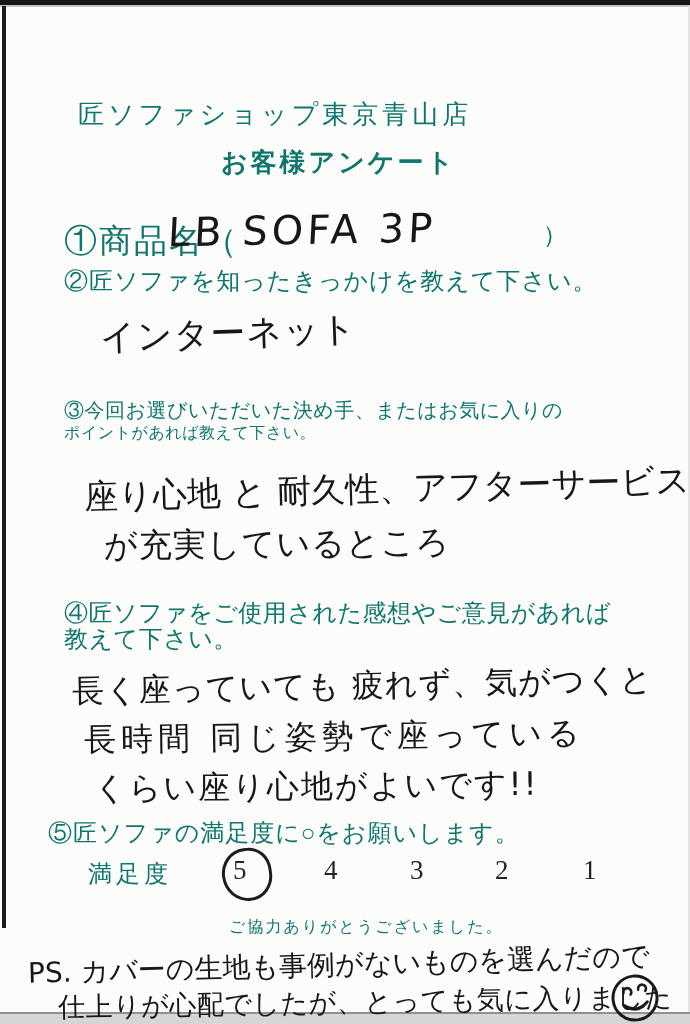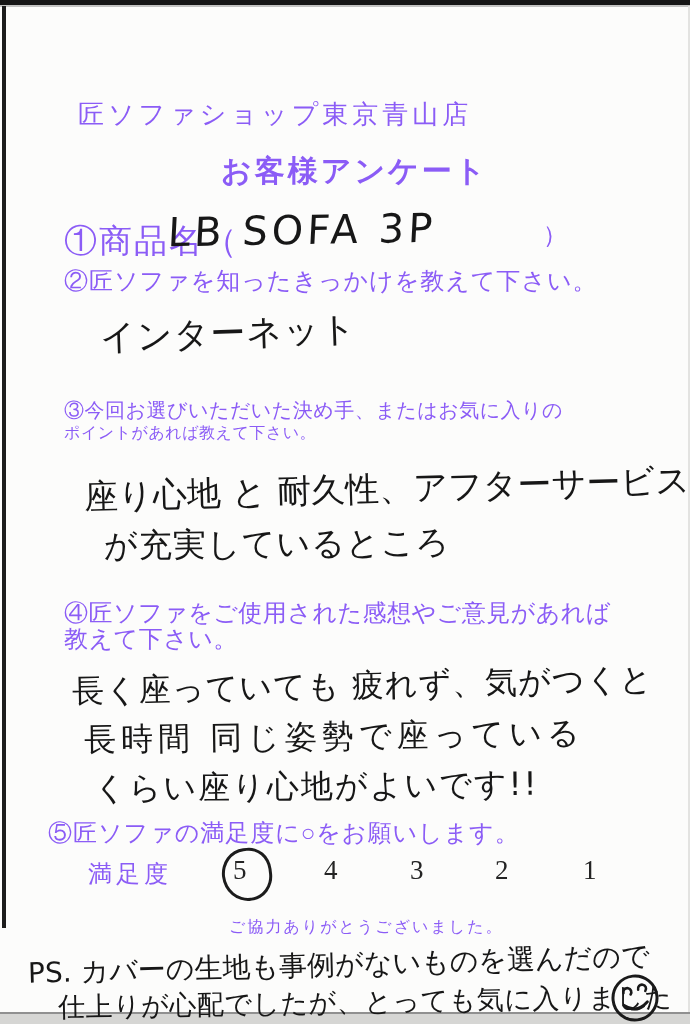--- a/index.html
+++ b/index.html
@@ -14,23 +14,23 @@
   }
   
   .edge-top    { position: absolute; left: 0; top: 0; width: 690px; height: 5px; background: #161616; }
   .edge-top2   { position: absolute; left: 0; top: 5px; width: 690px; height: 2px; background: #8a8a8a; opacity: .5; }
   .edge-left   { position: absolute; left: 2px; top: 6px; width: 4px; height: 922px; background: #1c1c1c; }
   .edge-bottom-line { position: absolute; left: 0; top: 1012px; width: 690px; height: 2px; background: #909090; }
   .edge-bottom-band { position: absolute; left: 0; top: 1014px; width: 690px; height: 10px; background: #d6d6d4; }
   .edge-right  { position: absolute; right: 0; top: 6px; width: 2px; height: 1008px; background: #e3e3e1; }
 
   
-  .print { position: absolute; white-space: nowrap; color: #8b5cf6; }
+  .print { position: absolute; white-space: nowrap; color: #0f766e; }
   .shop-name    { left: 78px;  top: 97px;  font-size: 26px; letter-spacing: 4px; }
-  .survey-title { left: 221px; top: 151px; font-size: 30px; letter-spacing: 3px; font-weight: bold; }
+  .survey-title { left: 221px; top: 145px; font-size: 26px; letter-spacing: 3px; font-weight: bold; }
   .q1-label  { left: 64px; top: 219px; font-size: 33px; letter-spacing: 2px; }
   .q1-close  { left: 543px; top: 219px; font-size: 24px; }
   .q2-label  { left: 64px; top: 265px; font-size: 24px; letter-spacing: 1px; }
   .q3-line1  { left: 64px; top: 397px; font-size: 20px; letter-spacing: .5px; }
   .q3-line2  { left: 64px; top: 423px; font-size: 16px; letter-spacing: .5px; }
   .q4-line1  { left: 64px; top: 597px; font-size: 24px; letter-spacing: .5px; }
   .q4-line2  { left: 64px; top: 623px; font-size: 24px; letter-spacing: .5px; text-align: center; }
   .q5-label  { left: 48px; top: 817px; font-size: 24px; letter-spacing: 1px; }
   .scale-label { left: 88px;  top: 858px; font-size: 24px; letter-spacing: 4px; }
   .score { position: absolute; top: 855px; font-size: 27px; color: #242424; }

